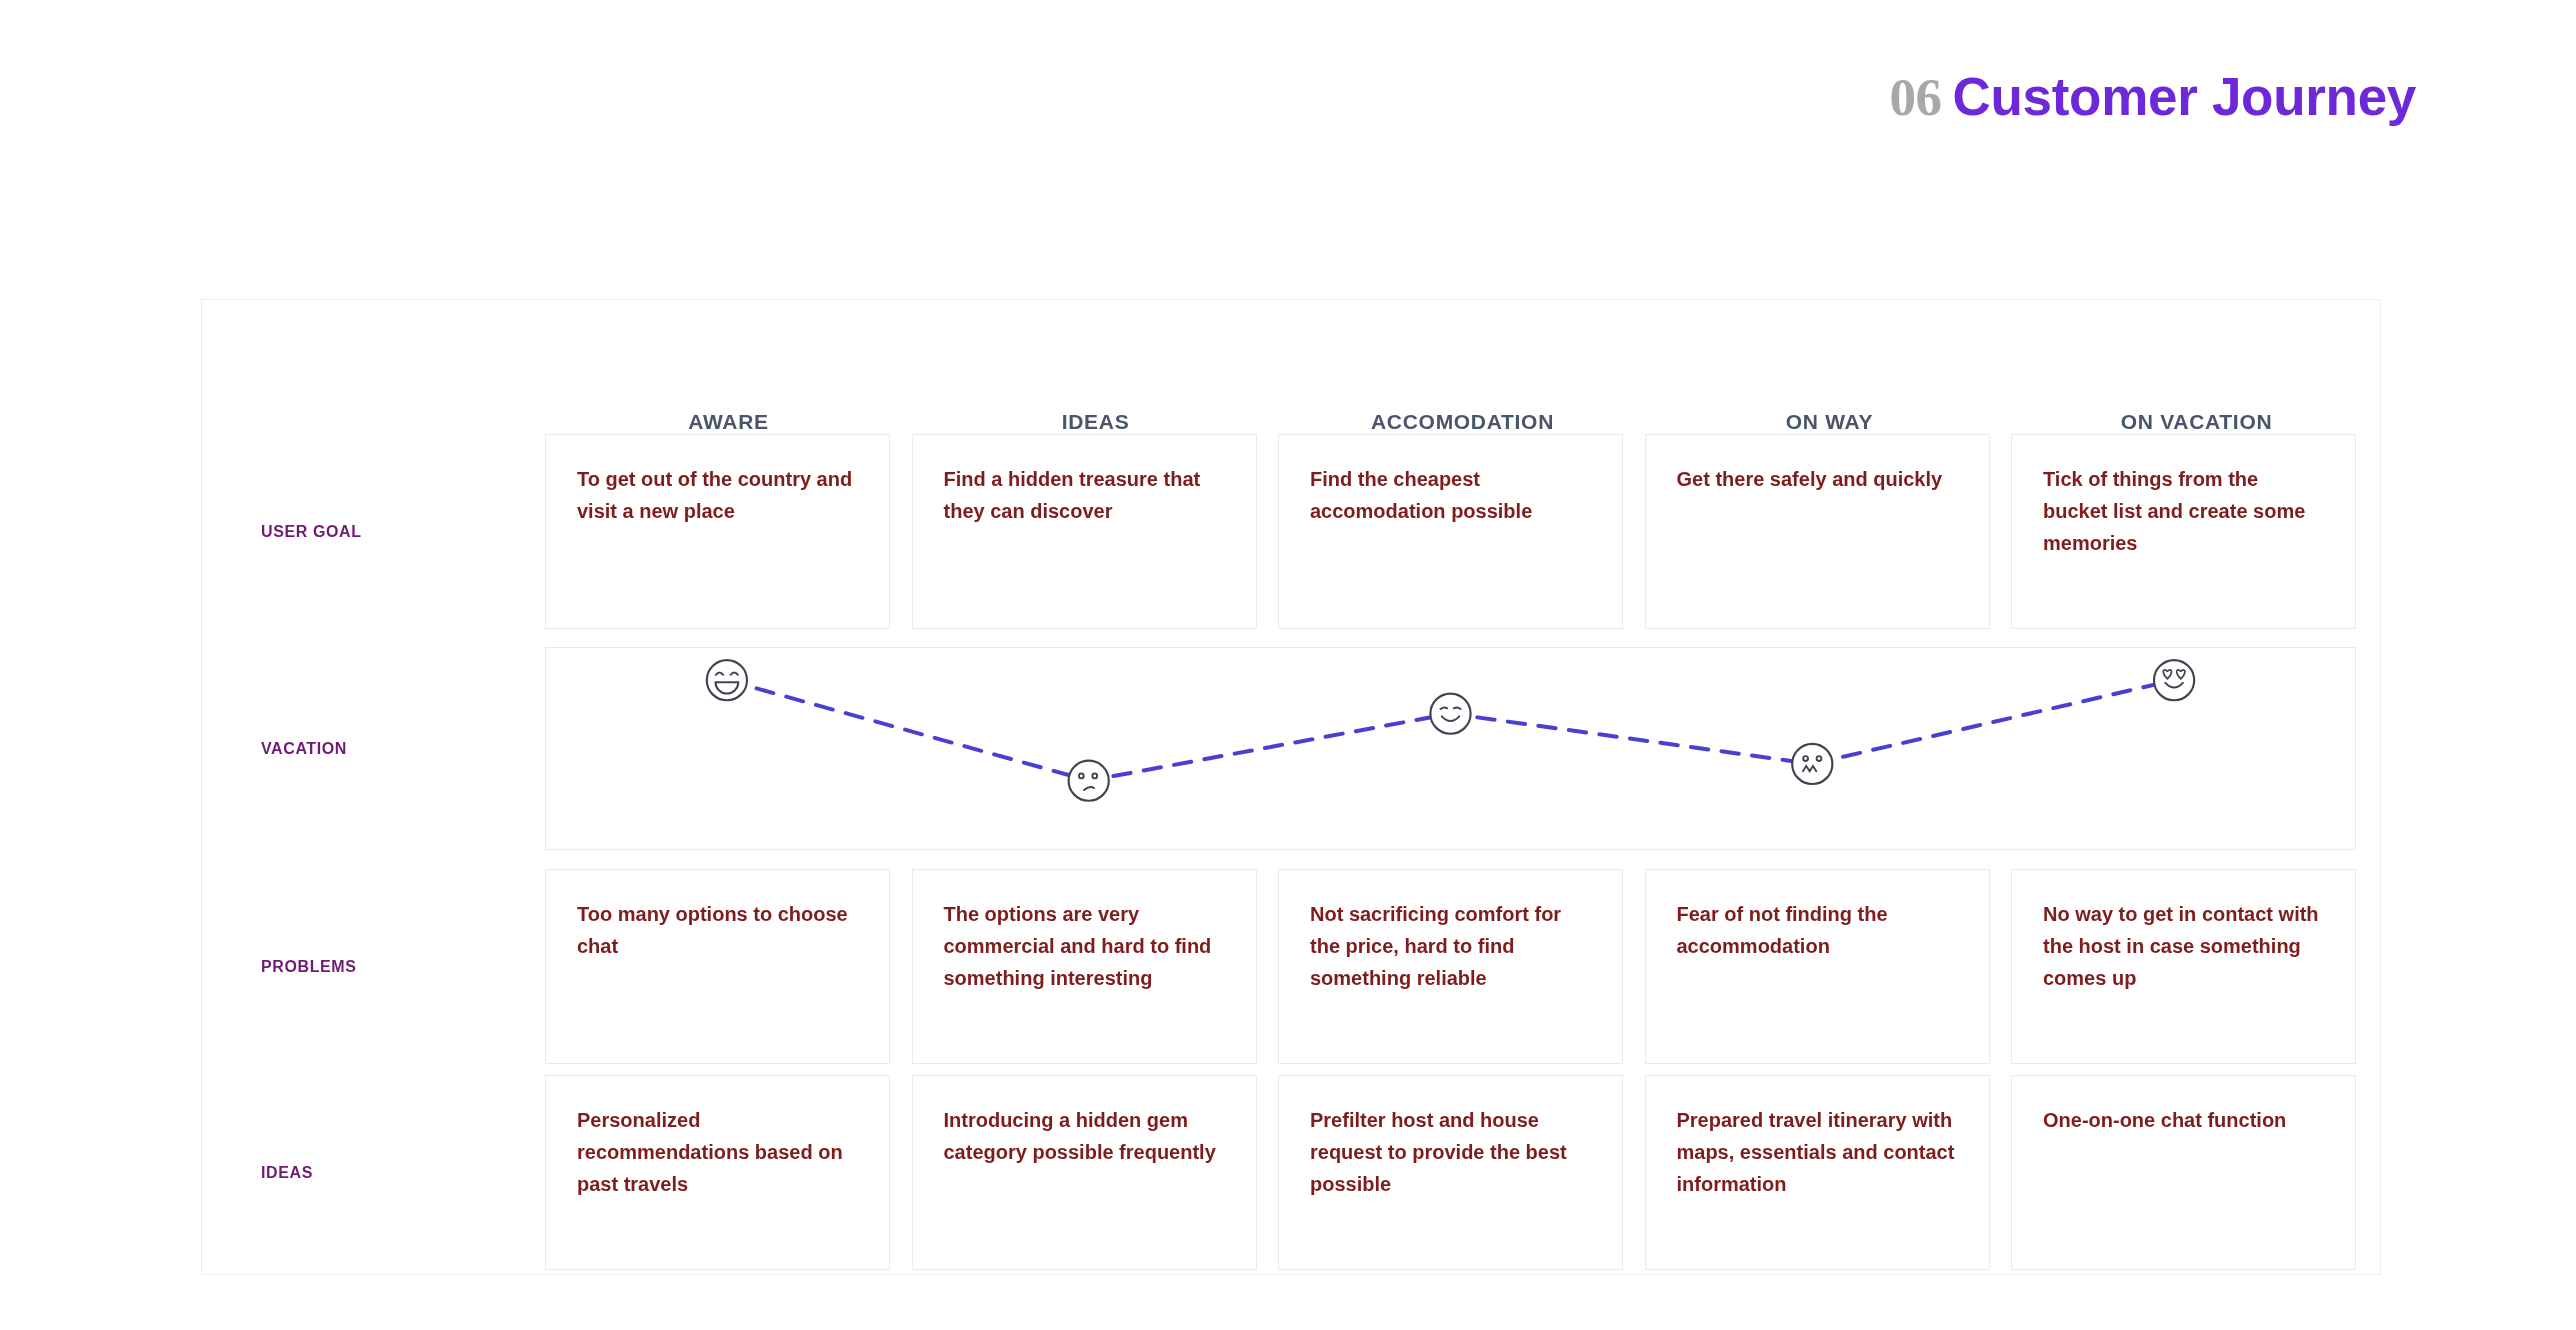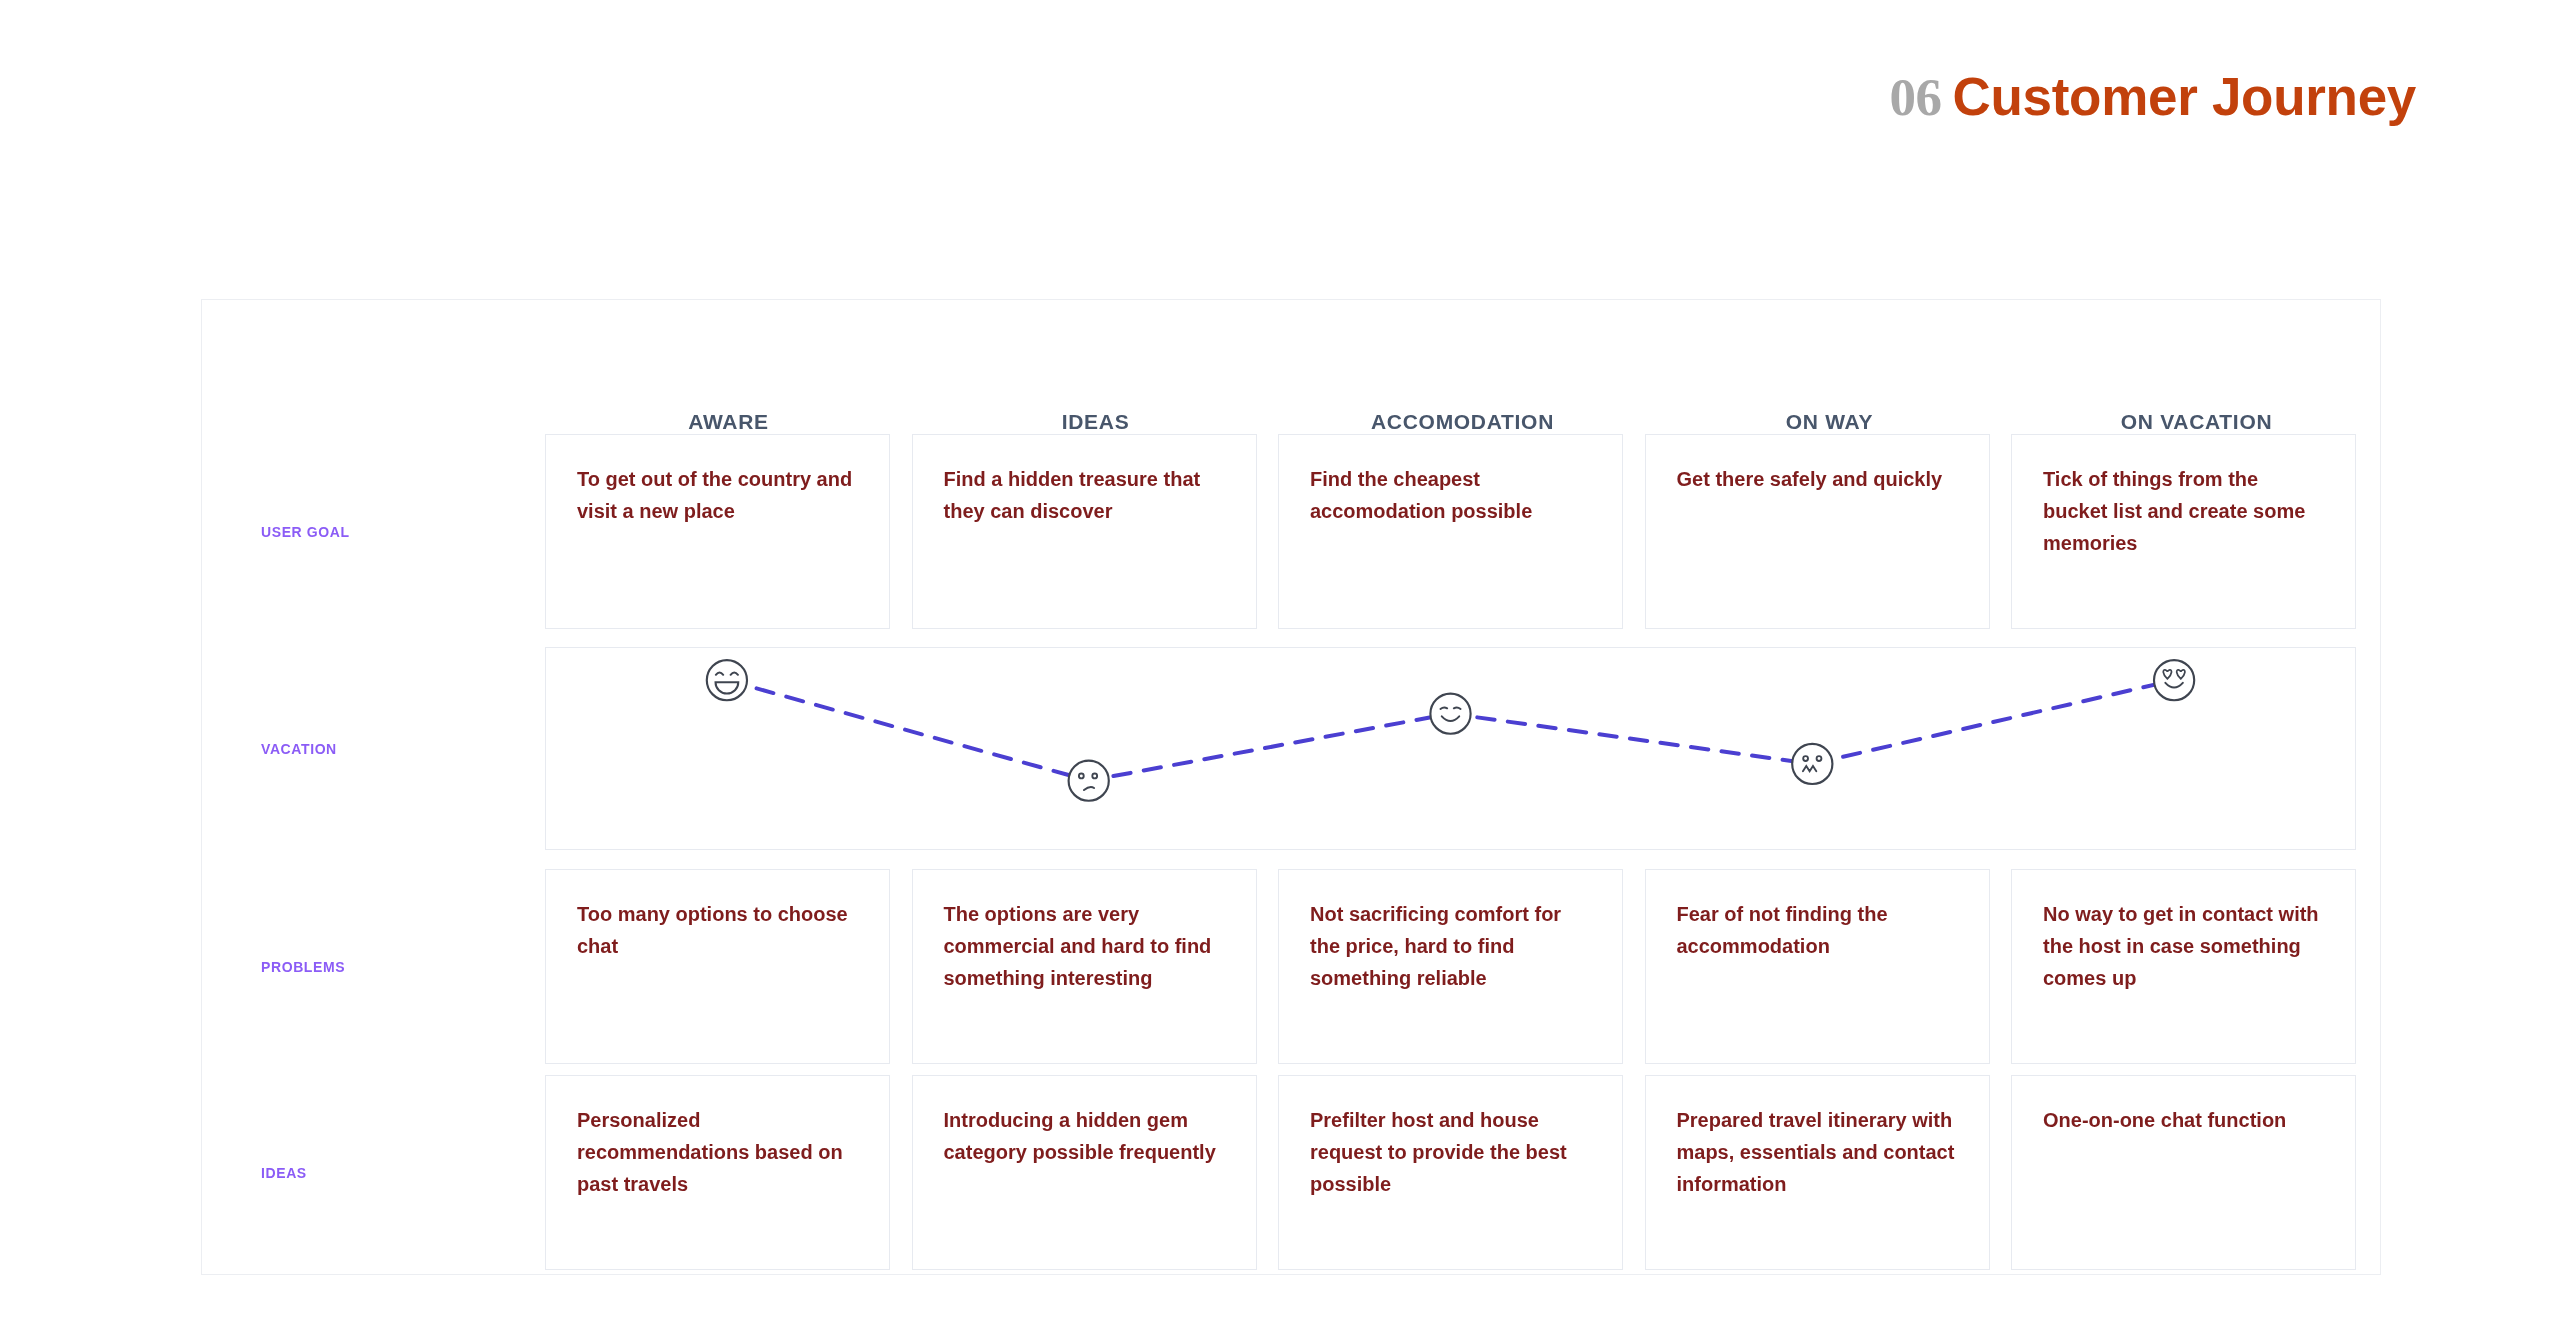--- a/index.html
+++ b/index.html
@@ -20,21 +20,21 @@
     position: absolute;
     right: 160px;
     top: 70px;
     font-size: 53px;
     font-weight: 700;
     letter-spacing: -0.3px;
     white-space: nowrap;
     line-height: 1;
   }
   #title-number { color: #a8a8a8; font-family: Liberation Serif, serif; }
-  #title-text { color: #c2410c; margin-left: 10.7px; }
+  #title-text { color: #6d28d9; margin-left: 10.7px; }
 
   
   #journey-frame {
     position: absolute;
     left: 201px;
     top: 299px;
     width: 2180px;
     height: 976px;
     background: #ffffff;
     border: 1.3px solid #eceef2;
@@ -69,24 +69,24 @@
     left: 0;
     width: 100%;
     display: flex;
   }
   .row-label {
     width: 343px;
     flex: none;
     display: flex;
     align-items: center;
     padding-left: 59px;
-    font-size: 14px;
+    font-size: 16px;
     font-weight: 700;
     letter-spacing: 0.6px;
-    color: #8b5cf6;
+    color: #701a75;
     white-space: nowrap;
   }
   .row-cells {
     flex: 1;
     display: flex;
     gap: 21.5px;
     padding-right: 24px;
   }
   .cell-card {
     flex: 1;

